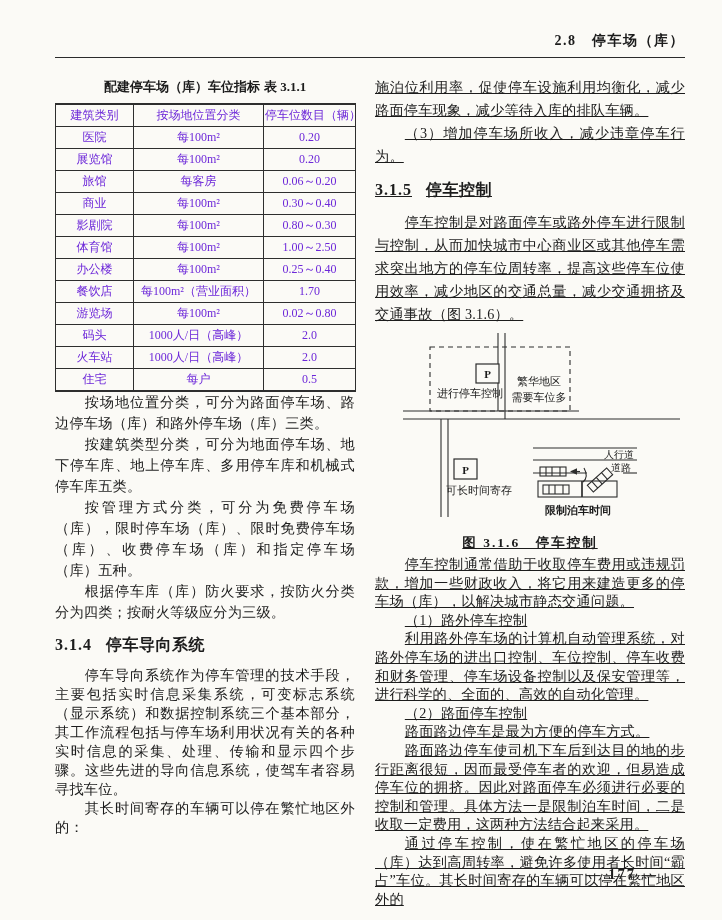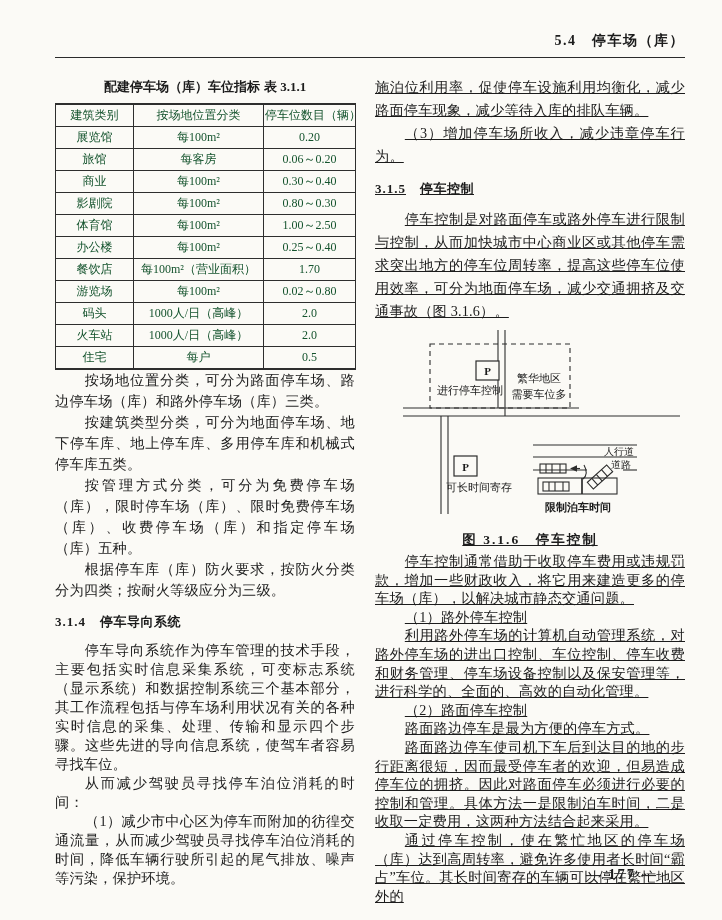--- a/index.html
+++ b/index.html
@@ -13,34 +13,34 @@
   
   .running-head{
     text-align:right;font-weight:bold;font-size:14px;letter-spacing:1.5px;
     padding-bottom:7px;border-bottom:1.6px solid #2b2b2b;
   }
   .columns{display:flex;gap:20px;margin-top:18px;}
   .col-left{width:300px;flex:none;}
   .col-right{width:310px;flex:none;position:relative;text-decoration:underline;}
   
   .table-title{display:flex;justify-content:center;gap:4px;font-weight:bold;font-size:13px;margin:2px 0 7px;}
-  table.spec{width:100%;border-collapse:collapse;font-size:12px;color:#14532d;table-layout:fixed;}
+  table.spec{width:100%;border-collapse:collapse;font-size:12px;color:#6d28d9;table-layout:fixed;}
   .spec th,.spec td{
     border:1px solid #2e2e2e;text-align:center;vertical-align:middle;
     padding:2px 1px;height:17px;line-height:15px;font-weight:normal;
     overflow:hidden;white-space:nowrap;
   }
   .spec{border-top:2px solid #2e2e2e;border-bottom:2px solid #2e2e2e;}
   
   .para{margin:0;font-size:14.2px;text-align:justify;letter-spacing:.2px;}
   .indent{text-indent:2.1em;}
   .col-left .group-a{}
   .col-left .group-a .para{line-height:21px;}
   .col-left .group-b .para{line-height:19px;}
-  .section-heading{font-size:13px;font-weight:bold;margin:12px 0 10px;letter-spacing:.5px;}
+  .section-heading{font-size:16px;font-weight:bold;margin:12px 0 10px;letter-spacing:.5px;}
   .section-heading .num{margin-right:14px;letter-spacing:1px;}
   .col-right .group-top .para{line-height:23px;}
   .col-right .group-intro .para{line-height:23px;}
   .col-right .group-body .para{line-height:18.6px;}
   
   figure{margin:5px 0 3px;padding:0;}
   figure svg{display:block;}
   figcaption{text-align:center;font-weight:bold;font-size:13.5px;letter-spacing:2px;margin-top:17px;}
   svg text{font-size:11px;fill:#1b1b1b;font-family:"Liberation Serif","DejaVu Serif",serif;}
   svg text.sm{font-size:10px;}
@@ -51,21 +51,21 @@
   svg .thick{stroke-width:1.7;}
   
   .folio{position:absolute;top:866px;right:64px;font-weight:bold;font-size:14.5px;letter-spacing:2px;}
 </style>
 </head>
 <body>
 
 <div class="page">
 
   <div class="running-head">
-    <span>5.4　停车场（库）</span>
+    <span>2.8　停车场（库）</span>
   </div>
 
   <div class="columns">
 
     <div class="col col-left">
 
       <div class="table-title">
         <span>配建停车场（库）车位指标</span>
         <span>表 3.1.1</span>
       </div>
@@ -78,20 +78,25 @@
           </colgroup>
         <thead>
           <tr>
             <th>建筑类别</th>
             <th>按场地位置分类</th>
             <th>停车位数目（辆）</th>
           </tr>
         </thead>
         <tbody>
             <tr>
+              <td>医院</td>
+              <td>每100m²</td>
+              <td>0.20</td>
+            </tr>
+            <tr>
               <td>展览馆</td>
               <td>每100m²</td>
               <td>0.20</td>
             </tr>
             <tr>
               <td>旅馆</td>
               <td>每客房</td>
               <td>0.06～0.20</td>
             </tr>
             <tr>
@@ -148,38 +153,37 @@
           <p class="para indent">按管理方式分类，可分为免费停车场（库），限时停车场（库）、限时免费停车场（库）、收费停车场（库）和指定停车场（库）五种。</p>
           <p class="para indent">根据停车库（库）防火要求，按防火分类分为四类；按耐火等级应分为三级。</p>
         </div>
 
       <h3 class="section-heading">
         <span class="num">3.1.4</span><span>停车导向系统</span>
       </h3>
 
       <div class="group-b">
           <p class="para indent">停车导向系统作为停车管理的技术手段，主要包括实时信息采集系统，可变标志系统（显示系统）和数据控制系统三个基本部分，其工作流程包括与停车场利用状况有关的各种实时信息的采集、处理、传输和显示四个步骤。这些先进的导向信息系统，使驾车者容易寻找车位。</p>
-          <p class="para indent">从而减少驾驶员寻找停车泊位消耗的时间：</p>
-          <p class="para indent">（1）减少市中心区为停车而附加的彷徨交通流量，从而减少驾驶员寻找停车泊位消耗的时间，降低车辆行驶所引起的尾气排放、噪声等污染，保护环境。</p>
+          <p class="para indent">其长时间寄存的车辆可以停在繁忙地区外的：</p>
         </div>
     </div>
 
     <div class="col col-right">
 
       <div class="group-top">
           <p class="para">施泊位利用率，促使停车设施利用均衡化，减少路面停车现象，减少等待入库的排队车辆。</p>
           <p class="para indent">（3）增加停车场所收入，减少违章停车行为。</p>
         </div>
 
       <h3 class="section-heading">
         <span class="num">3.1.5</span><span>停车控制</span>
       </h3>
 
       <div class="group-intro">
-          <p class="para indent">停车控制是对路面停车或路外停车进行限制与控制，从而加快城市中心商业区或其他停车需求突出地方的停车位周转率，提高这些停车位使用效率，可分为地面停车场，减少交通拥挤及交通事故（图 3.1.6）。</p>
+          <p class="para indent">停车控制是对路面停车或路外停车进行限制与控制，从而加快城市中心商业区或其他停车需求突出地方的停车位周转率，提高这些停车位使用效率，减少地区的交通总量，减少交通拥挤及交通事故（图 3.1.6）。</p>
         </div>
 
       <figure>
         <svg width="305" height="186" viewBox="0 0 305 186" aria-hidden="true">
 
           <line x1="123" y1="2" x2="123" y2="80"></line>
           <line x1="130" y1="2" x2="130" y2="88"></line>
 
           <rect class="dash" x="55" y="16" width="140" height="64"></rect>
 

